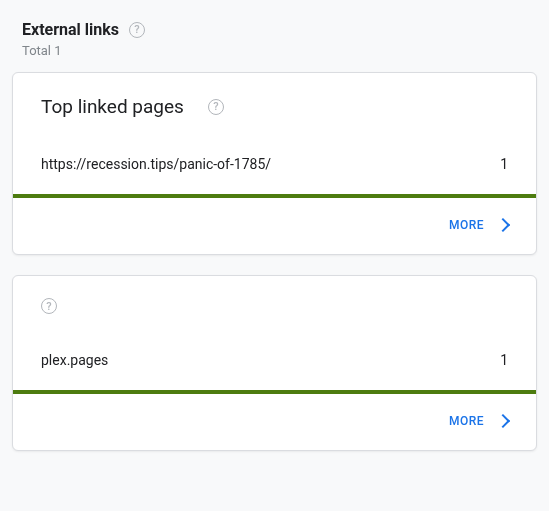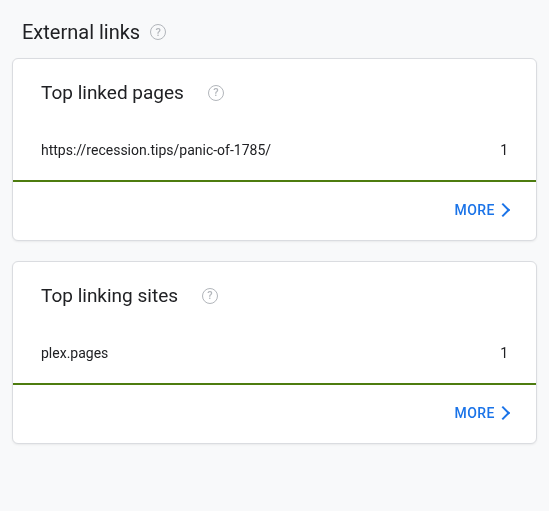--- a/index.html
+++ b/index.html
@@ -13,22 +13,22 @@
     }
     .header {
       padding: 10px 12px 14px 12px;
     }
     .header-title-row {
       display: flex;
       align-items: center;
       gap: 10px;
     }
     .header-title {
-      font-size: 20px;
-      font-weight: 400;
+      font-size: 16px;
+      font-weight: 700;
       color: #202124;
     }
     .header-sub {
       font-size: 13px;
       color: #80868b;
       margin-top: 4px;
     }
     .help-icon {
       width: 16px;
       height: 16px;
@@ -58,42 +58,42 @@
     .card-title {
       font-size: 19px;
       font-weight: 400;
       color: #202124;
     }
     .row {
       display: flex;
       align-items: center;
       justify-content: space-between;
       padding: 16px 28px 22px 28px;
-      border-bottom: 2px solid #4d7c0f;
+      border-bottom: 4px solid #4d7c0f;
     }
     .row-url {
       font-size: 14px;
       color: #202124;
     }
     .row-count {
       font-size: 14px;
       color: #202124;
     }
     .card-footer {
       display: flex;
       justify-content: flex-end;
       align-items: center;
       padding: 16px 24px 18px 24px;
     }
     .more-btn {
       display: inline-flex;
       align-items: center;
-      gap: 3px;
+      gap: 14px;
       color: #1a73e8;
-      font-size: 14px;
+      font-size: 12px;
       font-weight: 500;
       letter-spacing: 0.5px;
       text-transform: uppercase;
       cursor: pointer;
       padding: 4px 4px;
     }
     .chevron-right {
       width: 10px;
       height: 10px;
       border-top: 2px solid #1a73e8;
@@ -102,20 +102,21 @@
     }
   </style>
 </head>
 <body>
 
 <div class="header">
   <div class="header-title-row">
     <span class="header-title">External links</span>
     <span class="help-icon">?</span>
   </div>
+  <div class="header-sub">Total 1</div>
 </div>
 
 <div class="card">
   <div class="card-header">
     <span class="card-title">Top linked pages</span>
     <span class="help-icon">?</span>
   </div>
   <div class="row">
     <span class="row-url">https://recession.tips/panic-of-1785/</span>
     <span class="row-count">1</span>
@@ -123,21 +124,20 @@
   <div class="card-footer">
     <span class="more-btn">
       <span>More</span>
       <span class="chevron-right"></span>
     </span>
   </div>
 </div>
 
 <div class="card">
   <div class="card-header">
-    <span class="card-title">Top linking sites</span>
     <span class="help-icon">?</span>
   </div>
   <div class="row">
     <span class="row-url">plex.pages</span>
     <span class="row-count">1</span>
   </div>
   <div class="card-footer">
     <span class="more-btn">
       <span>More</span>
       <span class="chevron-right"></span>

